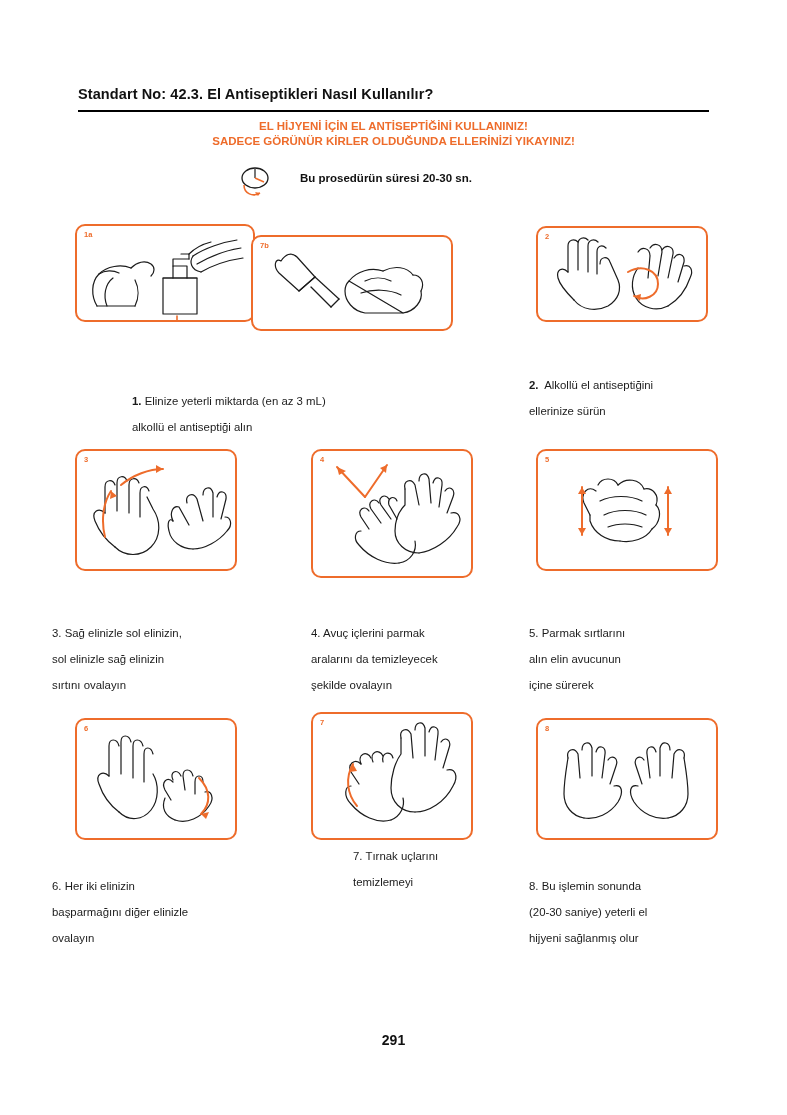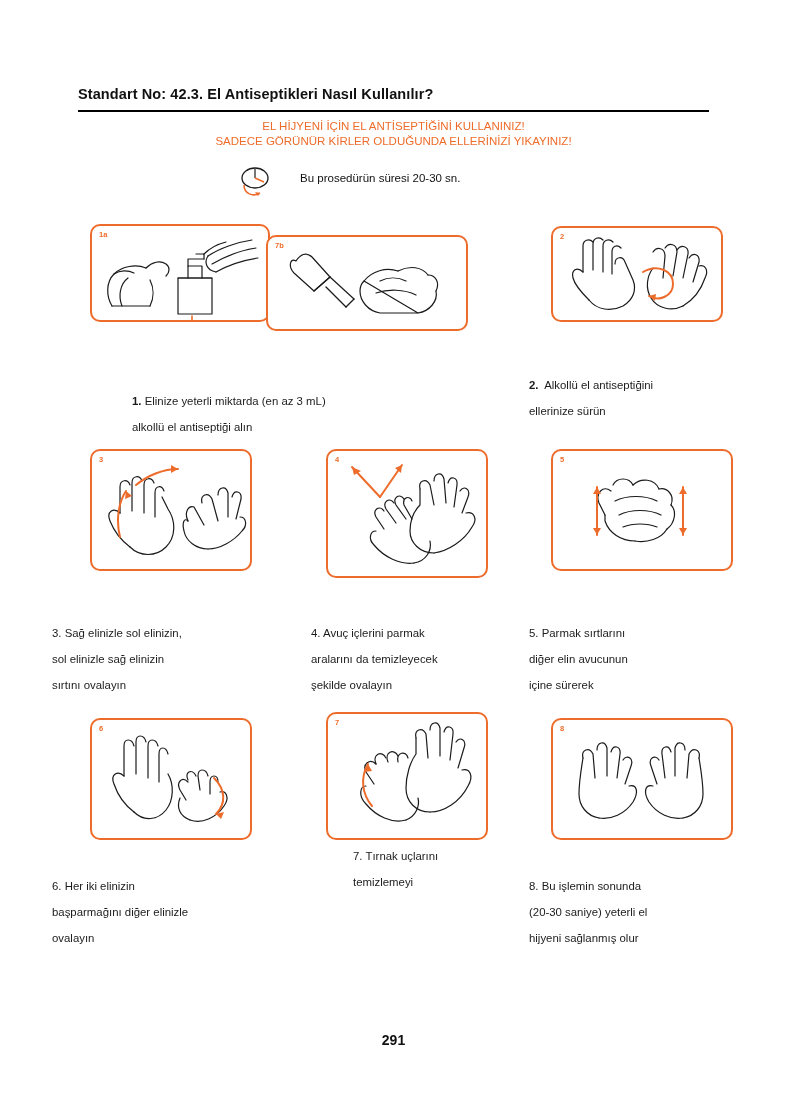--- a/index.html
+++ b/index.html
@@ -45,53 +45,52 @@
 
   
   .headline {
     position: absolute;
     left: 78px;
     top: 119px;
     width: 631px;
     text-align: center;
     color: #ee6c2b;
     font-size: 11.5px;
-    font-weight: normal;
+    font-weight: bold;
     line-height: 15px;
   }
   .headline .l2 { display: block; }
 
   
   .clock {
     position: absolute;
     left: 236px;
     top: 163px;
     width: 34px;
     height: 34px;
   }
   .clock svg { display: block; }
 
   .duration {
     position: absolute;
     left: 300px;
     top: 172px;
     font-size: 11.5px;
-    font-weight: normal;
+    font-weight: bold;
     color: #111;
     white-space: nowrap;
   }
 
   
   .panel {
     position: absolute;
     border: 2px solid #ee6c2b;
     border-radius: 10px;
     box-sizing: border-box;
     background: #fff;
-    margin-left: 15px;
   }
   .panel .num {
     position: absolute;
     left: 7px;
     top: 4px;
     font-size: 7.5px;
     font-weight: bold;
     color: #ee6c2b;
   }
   .panel svg { display: block; }
@@ -324,21 +323,21 @@
   <div class="caption" style="left:311px; top:620px; width:220px;">
     <span>4.</span>
     <span>Avuç içlerini parmak</span><br>
     <span>aralarını da temizleyecek</span><br>
     <span>şekilde ovalayın</span>
   </div>
 
   <div class="caption" style="left:529px; top:620px; width:210px;">
     <span>5.</span>
     <span>Parmak sırtlarını</span><br>
-    <span>diğer elin avucunun</span><br>
+    <span>alın elin avucunun</span><br>
     <span>içine sürerek</span>
   </div>
 
   <div class="panel" style="left:75px; top:718px; width:162px; height:122px;">
     <span class="num">6</span>
     <svg width="158" height="118" viewBox="0 0 158 118">
       <g fill="none" stroke="#1b1b1b" stroke-width="1.2" stroke-linecap="round" stroke-linejoin="round">
 
         <path d="M42 26 C40 18, 32 18, 32 26 L32 56"></path>
         <path d="M54 22 C52 14, 44 14, 44 22 L44 54"></path>

